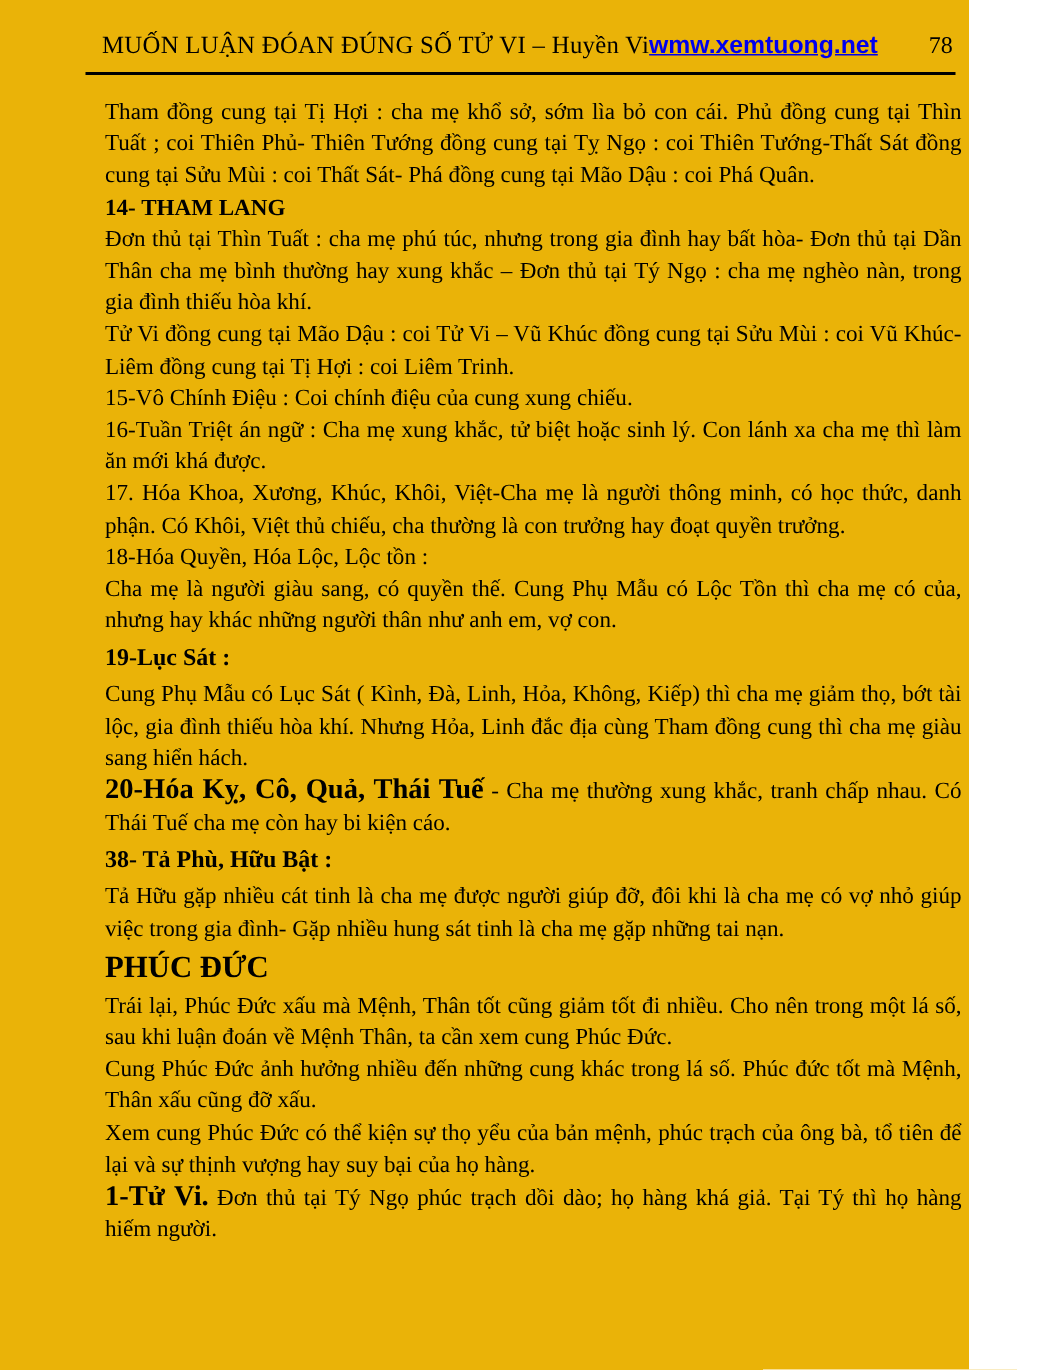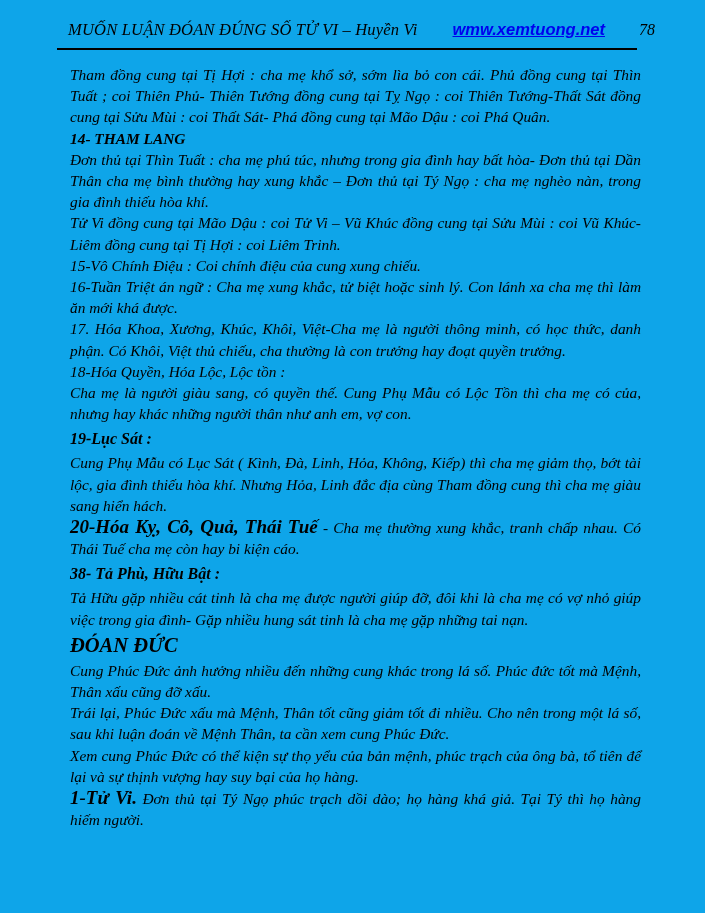--- a/index.html
+++ b/index.html
@@ -2,27 +2,26 @@
 <html><head>
 <meta charset="utf-8">
 <style>
   html, body {
     margin: 0;
     padding: 0;
     background: #ffffff;
   }
   .page {
     position: relative;
-    width: 705px;
+    width: 646px;
     height: 913px;
-    background: #0ea5e9;
+    background: #eab308;
     font-family: "Liberation Serif", serif;
     color: #000000;
     overflow: hidden;
-    font-style: italic;
   }
   .header {
     position: absolute;
     top: 20px;
     left: 68px;
     right: 50px;
     display: flex;
     align-items: baseline;
     white-space: nowrap;
   }
@@ -107,20 +106,20 @@
     <p>15-Vô Chính Điệu : Coi chính điệu của cung xung chiếu.</p>
     <p>16-Tuần Triệt án ngữ : Cha mẹ xung khắc, tử  biệt hoặc sinh lý. Con  lánh xa cha mẹ thì làm ăn mới khá được.</p>
     <p>17. Hóa Khoa, Xương, Khúc, Khôi, Việt-Cha mẹ là người thông minh, có học thức, danh phận. Có Khôi, Việt thủ chiếu, cha thường là con trưởng hay đoạt quyền trưởng.</p>
     <p>18-Hóa Quyền, Hóa Lộc, Lộc tồn :</p>
     <p>Cha mẹ là người giàu sang, có quyền thế. Cung Phụ Mẫu  có Lộc Tồn thì cha mẹ có của, nhưng hay khác những người thân như anh em, vợ con.</p>
     <p class="h-lg">19-Lục Sát :</p>
     <p>Cung Phụ Mẫu có Lục Sát ( Kình, Đà, Linh, Hỏa, Không, Kiếp) thì  cha mẹ giảm thọ, bớt tài lộc, gia đình thiếu hòa khí. Nhưng Hỏa, Linh đắc địa cùng Tham đồng cung thì cha mẹ giàu sang hiển hách.</p>
     <p><span class="lead">20-Hóa Kỵ, Cô, Quả, Thái Tuế</span><span> - Cha mẹ thường xung khắc, tranh chấp nhau. Có Thái Tuế cha mẹ còn hay bi kiện cáo.</span></p>
     <p class="h-lg">38- Tả Phù, Hữu Bật :</p>
     <p>Tả Hữu gặp nhiều cát tinh là cha mẹ được người giúp đỡ, đôi khi là cha mẹ có vợ nhỏ giúp việc trong gia đình- Gặp nhiều hung sát tinh là cha mẹ gặp những tai nạn.</p>
-    <p class="h-xl">ĐÓAN ĐỨC</p>
+    <p class="h-xl">PHÚC ĐỨC</p>
+    <p>Trái lại, Phúc Đức xấu mà Mệnh, Thân tốt cũng giảm tốt đi nhiều. Cho nên trong một lá số, sau khi luận đoán về Mệnh Thân, ta cần xem cung Phúc Đức.</p>
     <p>Cung Phúc Đức ảnh hưởng nhiều đến những cung khác trong lá  số. Phúc đức tốt mà Mệnh, Thân xấu cũng đỡ xấu.</p>
-    <p>Trái lại, Phúc Đức xấu mà Mệnh, Thân tốt cũng giảm tốt đi nhiều. Cho nên trong một lá số, sau khi luận đoán về Mệnh Thân, ta cần xem cung Phúc Đức.</p>
     <p>Xem cung Phúc Đức  có  thể kiện sự thọ yểu của bản mệnh, phúc trạch của ông bà, tổ tiên để lại và sự thịnh vượng hay suy bại của họ hàng.</p>
     <p><span class="lead">1-Tử Vi.</span><span> Đơn thủ tại Tý Ngọ phúc trạch dồi dào; họ hàng khá giả. Tại Tý thì họ hàng hiếm người.</span></p>
   </div>
 
 </div>
 
 </body></html>

